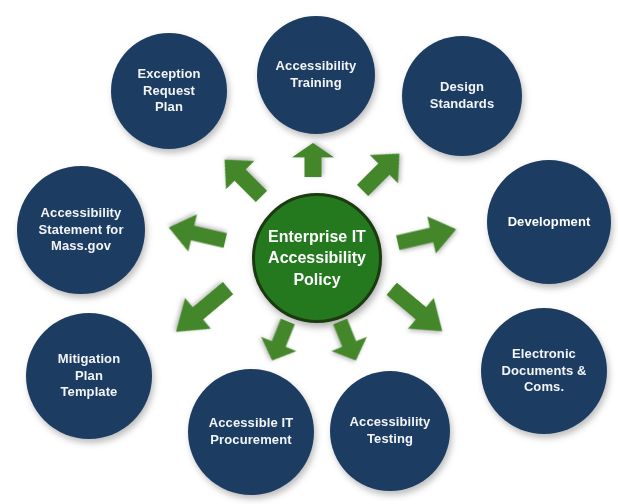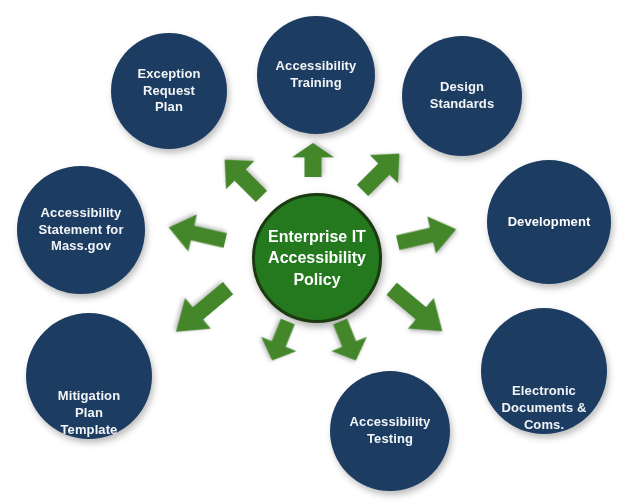--- a/index.html
+++ b/index.html
@@ -124,30 +124,34 @@
       <span class="node-label">Accessibility
 Training</span>
     </div>
     <div class="node" style="left: 402px; top: 36px; width: 120px; height: 120px; background: rgb(29, 60, 97); color: rgb(242, 245, 248);">
       <span class="node-label">Design
 Standards</span>
     </div>
     <div class="node" style="left: 487px; top: 160px; width: 124px; height: 124px; background: rgb(29, 60, 97); color: #ffffff;">
       <span class="node-label">Development</span>
     </div>
-    <div class="node" style="left: 481px; top: 308px; width: 126px; height: 126px; background: rgb(29, 60, 97); color: rgb(242, 245, 248); align-items: flex-end;">
+    <div class="node" style="left: 481px; top: 308px; width: 126px; height: 126px; background: rgb(29, 60, 97); color: rgb(242, 245, 248);">
       <span class="node-label">Electronic
 Documents &amp;
 Coms.</span>
     </div>
     <div class="node" style="left: 330px; top: 371px; width: 120px; height: 120px; background: rgb(29, 60, 97); color: rgb(242, 245, 248);">
       <span class="node-label">Accessibility
 Testing</span>
     </div>
-    <div class="node" style="left: 26px; top: 313px; width: 126px; height: 126px; background: rgb(29, 60, 97); color: rgb(242, 245, 248); align-items: flex-end;">
+    <div class="node" style="left: 188px; top: 369px; width: 126px; height: 126px; background: rgb(29, 60, 97); color: rgb(242, 245, 248);">
+      <span class="node-label">Accessible IT
+Procurement</span>
+    </div>
+    <div class="node" style="left: 26px; top: 313px; width: 126px; height: 126px; background: rgb(29, 60, 97); color: rgb(242, 245, 248);">
       <span class="node-label">Mitigation
 Plan
 Template</span>
     </div>
     <div class="node" style="left: 17px; top: 166px; width: 128px; height: 128px; background: rgb(29, 60, 97); color: rgb(242, 245, 248);">
       <span class="node-label">Accessibility
 Statement for
 Mass.gov</span>
     </div>
   </div>

